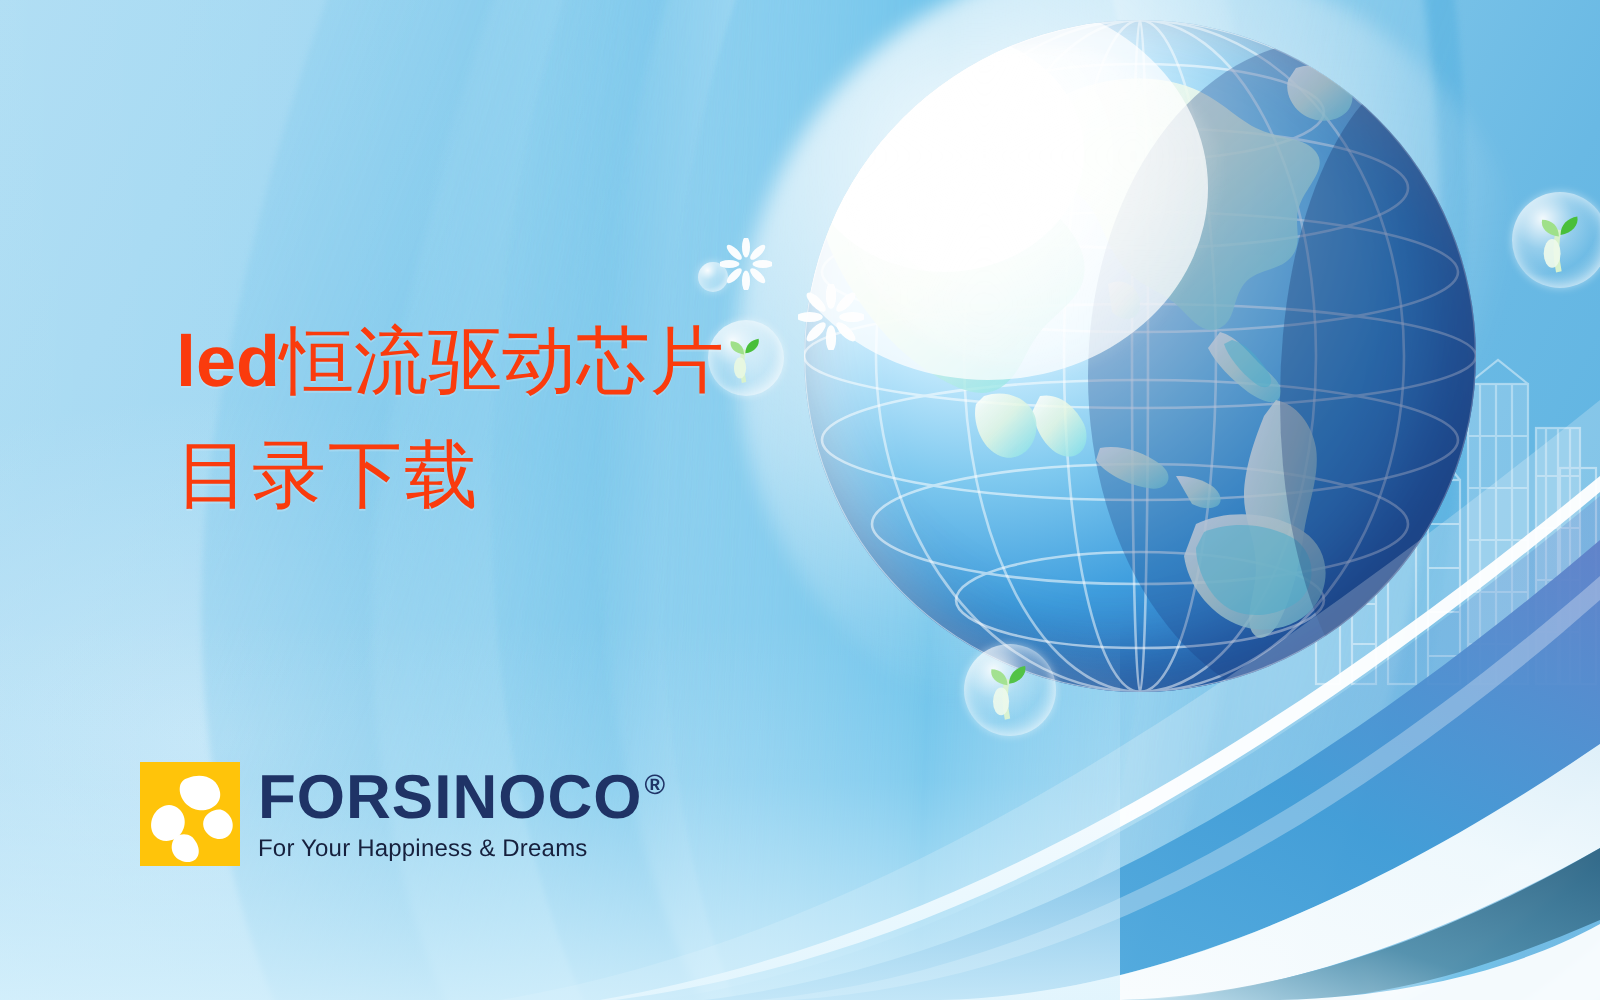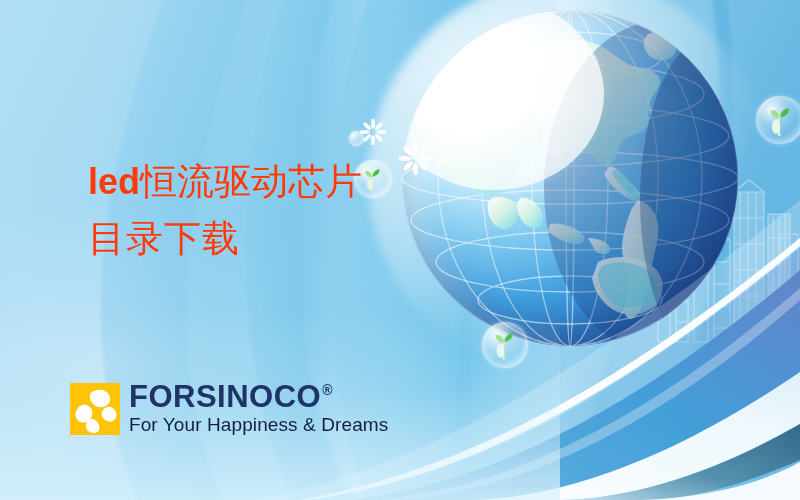--- a/index.html
+++ b/index.html
@@ -258,21 +258,21 @@
   }
   .logo-reg {
     font-size: 14px;
     line-height: 1;
     margin-top: 1px;
     margin-left: 1px;
     font-weight: bold;
   }
   .logo-tag {
     color: #16203d;
-    font-size: 19px;
+    font-size: 12px;
     letter-spacing: 0.1px;
     margin-top: 2px;
     font-family: "Liberation Sans", sans-serif;
   }
 </style>
 </head>
 <body>
 
 <div id="stage">
 

